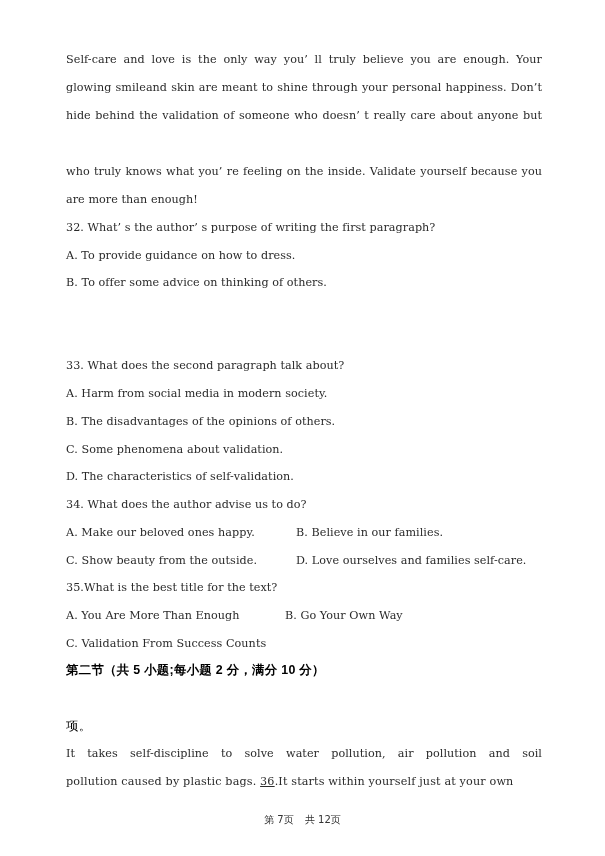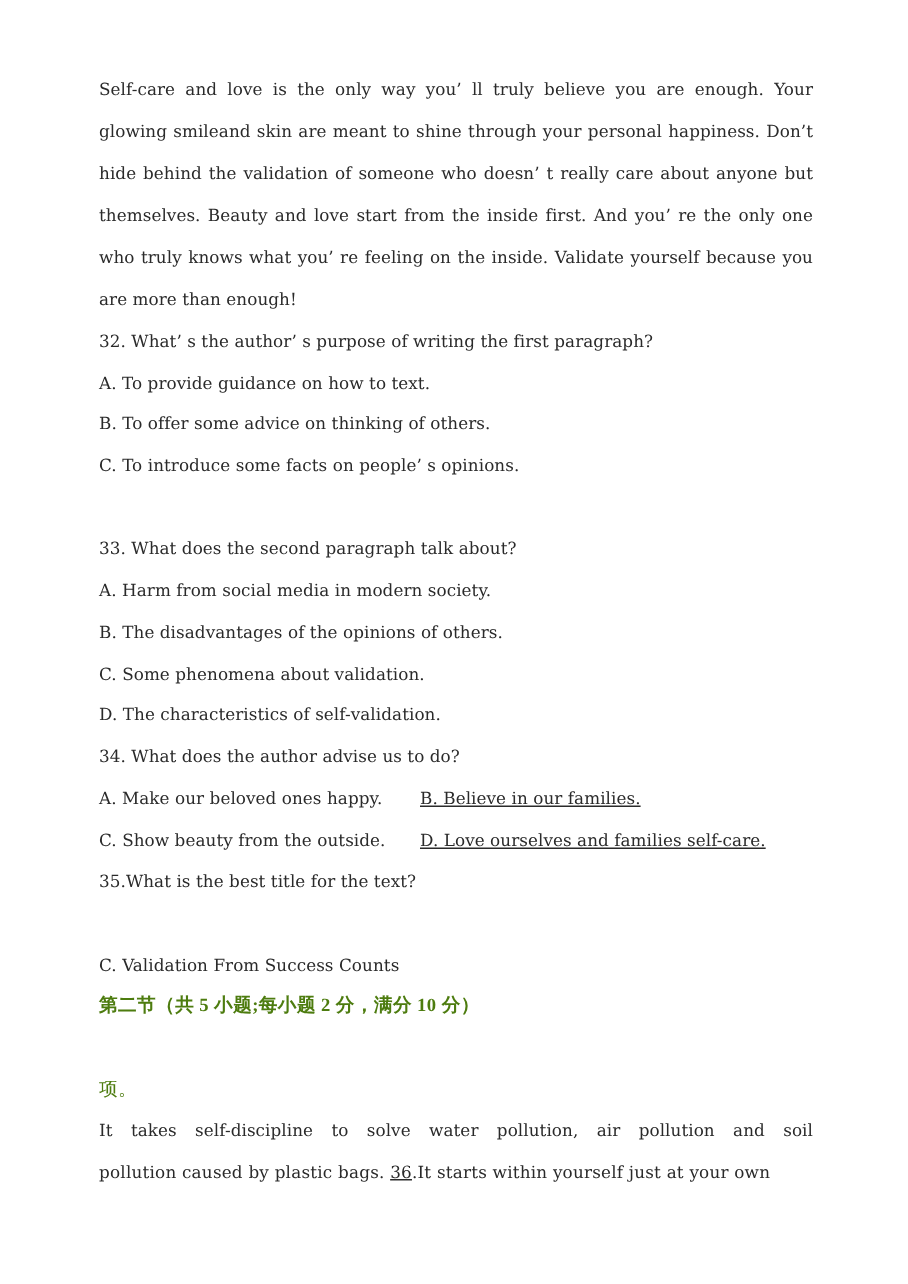--- a/index.html
+++ b/index.html
@@ -29,30 +29,29 @@
       letter-spacing: 0.05px;
       white-space: nowrap;
       line-height: 14px;
       color: #2a2a2a;
     }
     .justify {
       text-align: justify;
       text-align-last: justify;
     }
     .cn {
-      font-family: Liberation Serif, serif;
+      font-family: Liberation Sans, sans-serif;
       font-size: 12.4px;
       letter-spacing: 0.3px;
-      color: #4d7c0f;
+      color: #000000;
     }
     .cn.bold { font-weight: bold; }
     .opt-col2 {
       position: absolute;
-      left: 214px;
-      text-decoration: underline;
+      left: 230px;
     }
     .opt-col2b {
       position: absolute;
       left: 219px;
     }
     .u { text-decoration: underline; }
     .footer {
       position: absolute;
       top: 813px;
       left: 0;
@@ -65,50 +64,56 @@
     .footer span { margin: 0 4px; }
   </style>
 </head>
 <body>
 
 <div class="page">
 
   <div class="line justify" style="top:53px">Self-care and love is the only way you’ ll truly believe you are enough. Your</div>
   <div class="line justify" style="top:81px">glowing smileand skin are meant to shine through your personal happiness. Don’t</div>
   <div class="line justify" style="top:109px">hide behind the validation of someone who doesn’ t really care about anyone but</div>
-  <div class="line justify" style="top:137px">themselves. Beauty and love start from the inside first. And you’ re the only one</div>
   <div class="line justify" style="top:165px">who truly knows what you’ re feeling on the inside. Validate yourself because you</div>
   <div class="line" style="top:193px">are more than enough!</div>
 
   <div class="line" style="top:221px">32. What’ s the author’ s purpose of writing the first paragraph?</div>
-  <div class="line" style="top:249px">A. To provide guidance on how to text.</div>
+  <div class="line" style="top:249px">A. To provide guidance on how to dress.</div>
   <div class="line" style="top:276px">B. To offer some advice on thinking of others.</div>
-  <div class="line" style="top:304px">C. To introduce some facts on people’ s opinions.</div>
 
   <div class="line" style="top:359px">33. What does the second paragraph talk about?</div>
   <div class="line" style="top:387px">A. Harm from social media in modern society.</div>
   <div class="line" style="top:415px">B. The disadvantages of the opinions of others.</div>
   <div class="line" style="top:443px">C. Some phenomena about validation.</div>
   <div class="line" style="top:470px">D. The characteristics of self-validation.</div>
 
   <div class="line" style="top:498px">34. What does the author advise us to do?</div>
   <div class="line" style="top:526px">
     <span>A. Make our beloved ones happy.</span>
     <span class="opt-col2">B. Believe in our families.</span>
   </div>
   <div class="line" style="top:554px">
     <span>C. Show beauty from the outside.</span>
     <span class="opt-col2">D. Love ourselves and families self-care.</span>
   </div>
 
   <div class="line" style="top:581px">35.What is the best title for the text?</div>
+  <div class="line" style="top:609px">
+    <span>A. You Are More Than Enough</span>
+    <span class="opt-col2b">B. Go Your Own Way</span>
+  </div>
   <div class="line" style="top:637px">
     <span>C. Validation From Success Counts</span>
   </div>
 
   <div class="line cn bold" style="top:663px">第二节（共 5 小题;每小题 2 分，满分 10 分）</div>
   <div class="line cn" style="top:719px">项。</div>
 
   <div class="line justify" style="top:747px">It takes self-discipline to solve water pollution, air pollution and soil</div>
   <div class="line" style="top:775px; letter-spacing:0.15px"><span>pollution caused by plastic bags. </span><span class="u">36</span><span>.It starts within yourself just at your own</span></div>
 
+  <div class="footer">
+    <span>第 7页</span>
+    <span>共 12页</span>
+  </div>
 
 </div>
 
 </body></html>

